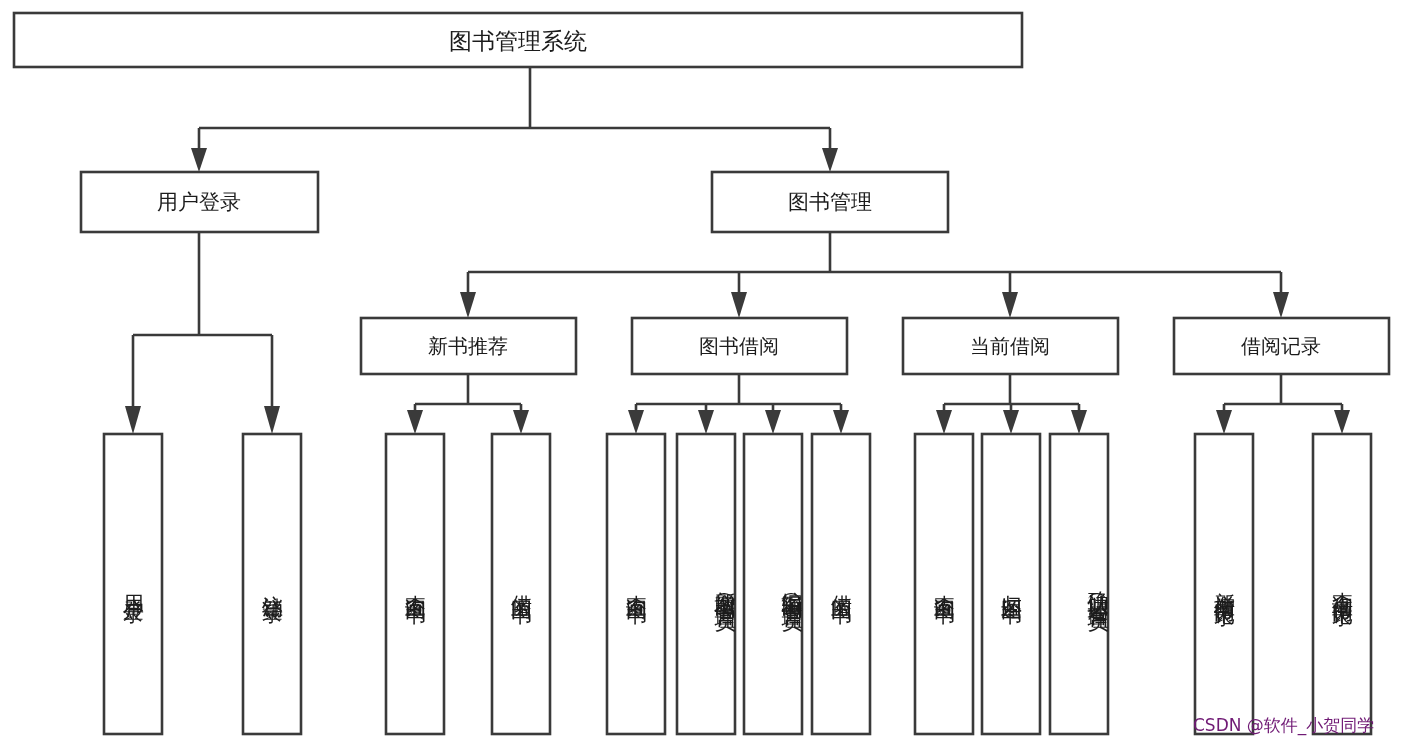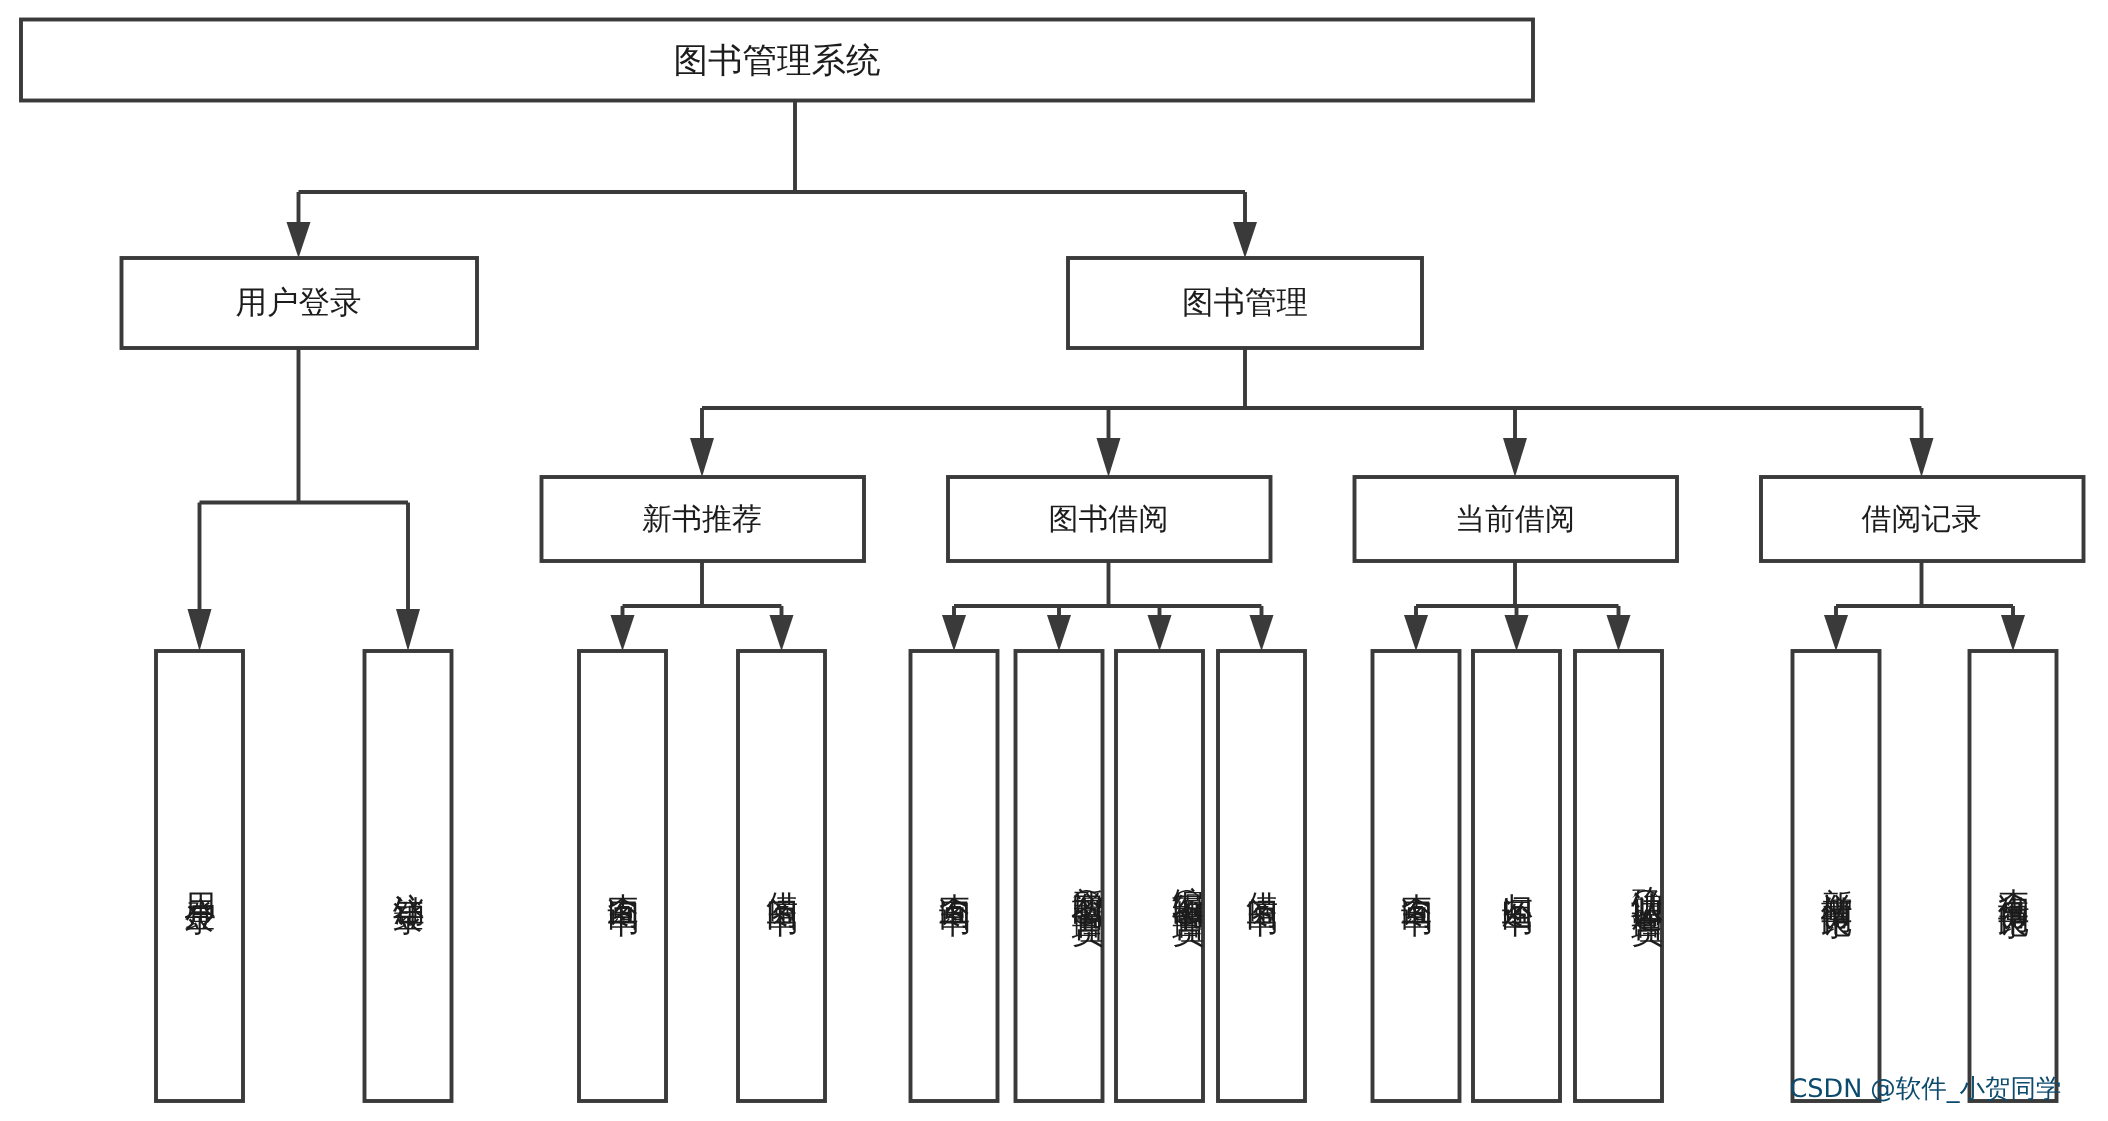--- a/index.html
+++ b/index.html
@@ -65,21 +65,21 @@
     align-items: center;
     justify-content: center;
     text-align: center;
     white-space: nowrap;
     pointer-events: none;
   }
   .watermark {
     position: absolute;
     font-family: "DejaVu Sans", "Liberation Sans", sans-serif;
     font-size: 17px;
-    color: #0c4a6e;
+    color: #701a75;
     white-space: nowrap;
     pointer-events: none;
   }
 </style>
 </head>
 <body>
 
 <div id="diagram-root">
 
   <svg id="flow-svg" viewBox="0 0 1405 747">

